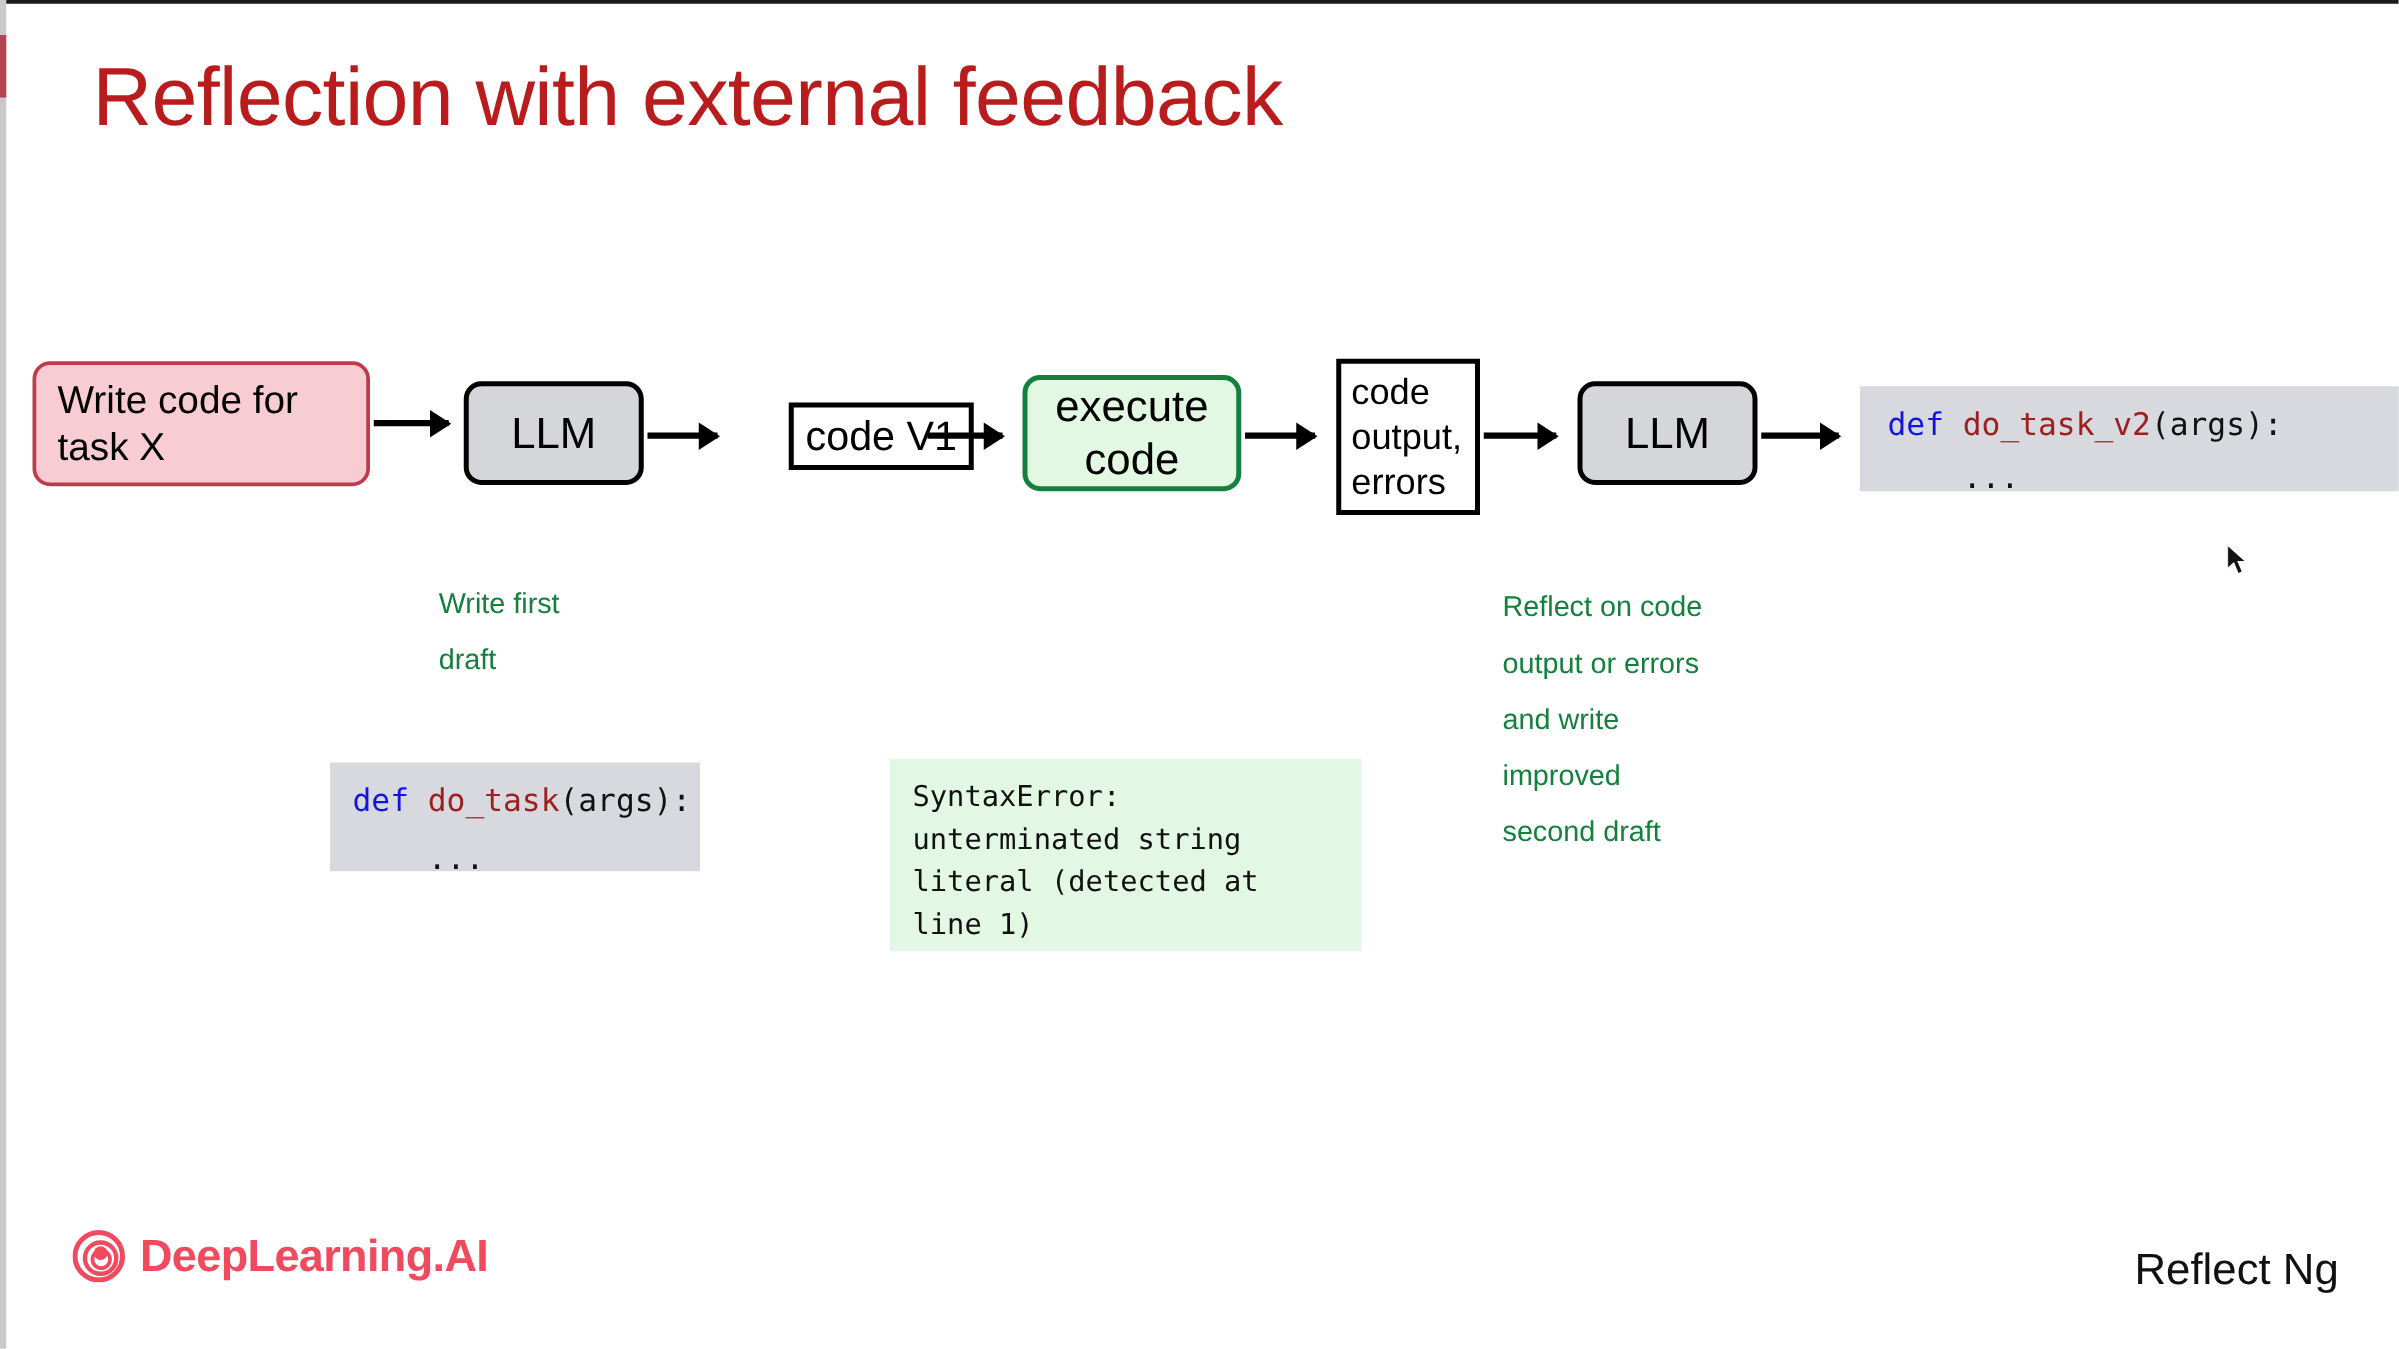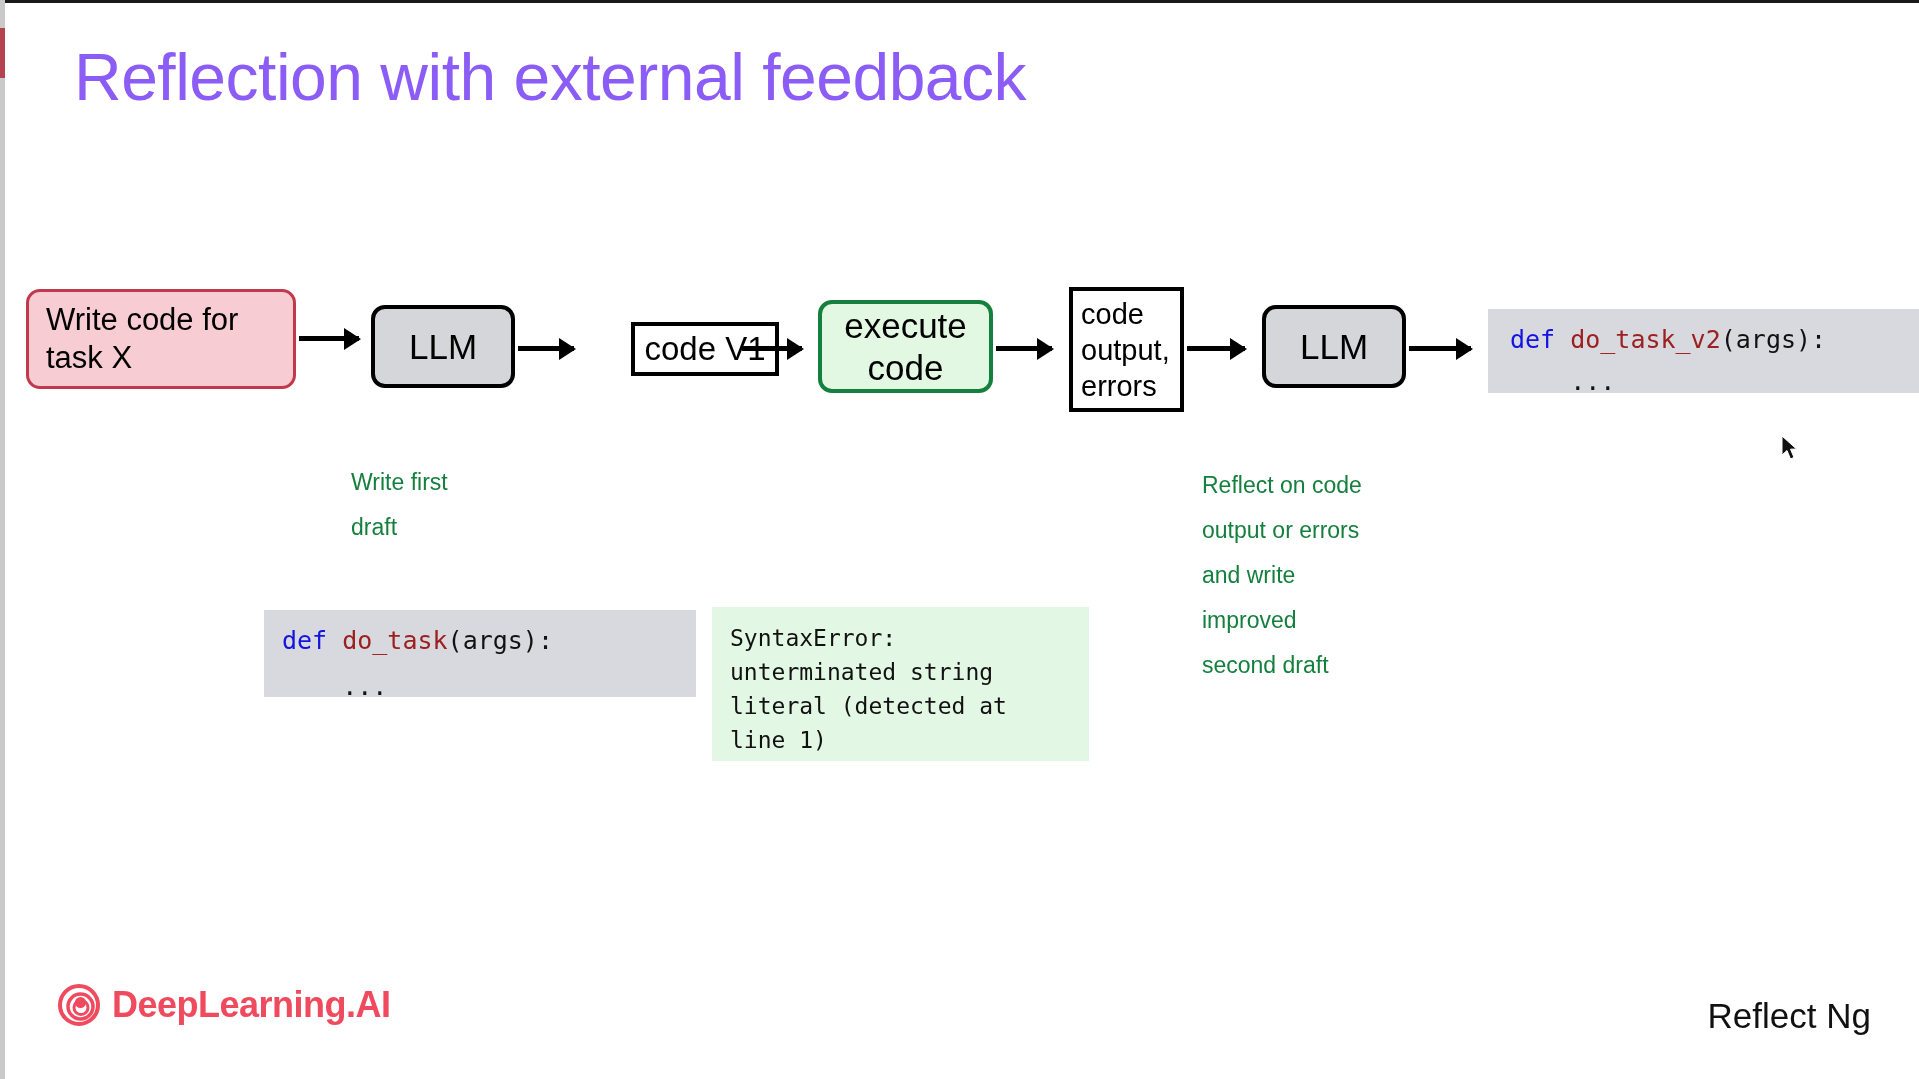--- a/index.html
+++ b/index.html
@@ -47,21 +47,21 @@
   }
 
   
   .slide-title {
     position: absolute;
     left: 74px;
     top: 38px;
     font-size: 66px;
     line-height: 78px;
     letter-spacing: -0.5px;
-    color: #8b5cf6;
+    color: #b91c1c;
     font-family: "Liberation Sans", sans-serif;
     font-weight: 400;
     white-space: nowrap;
   }
 
   
   .node {
     position: absolute;
     box-sizing: border-box;
     display: flex;
@@ -184,21 +184,21 @@
     background: #d7d9de;
     font-size: 25px;
     line-height: 42px;
     padding: 10px 0 0 22px;
     color: #111111;
   }
 
   .code-v1-block {
     left: 264px;
     top: 610px;
-    width: 432px;
+    width: 296px;
     height: 87px;
     background: #d7d9de;
     font-size: 25px;
     line-height: 46px;
     padding: 8px 0 0 18px;
     color: #111111;
   }
 
   .error-block {
     left: 712px;

